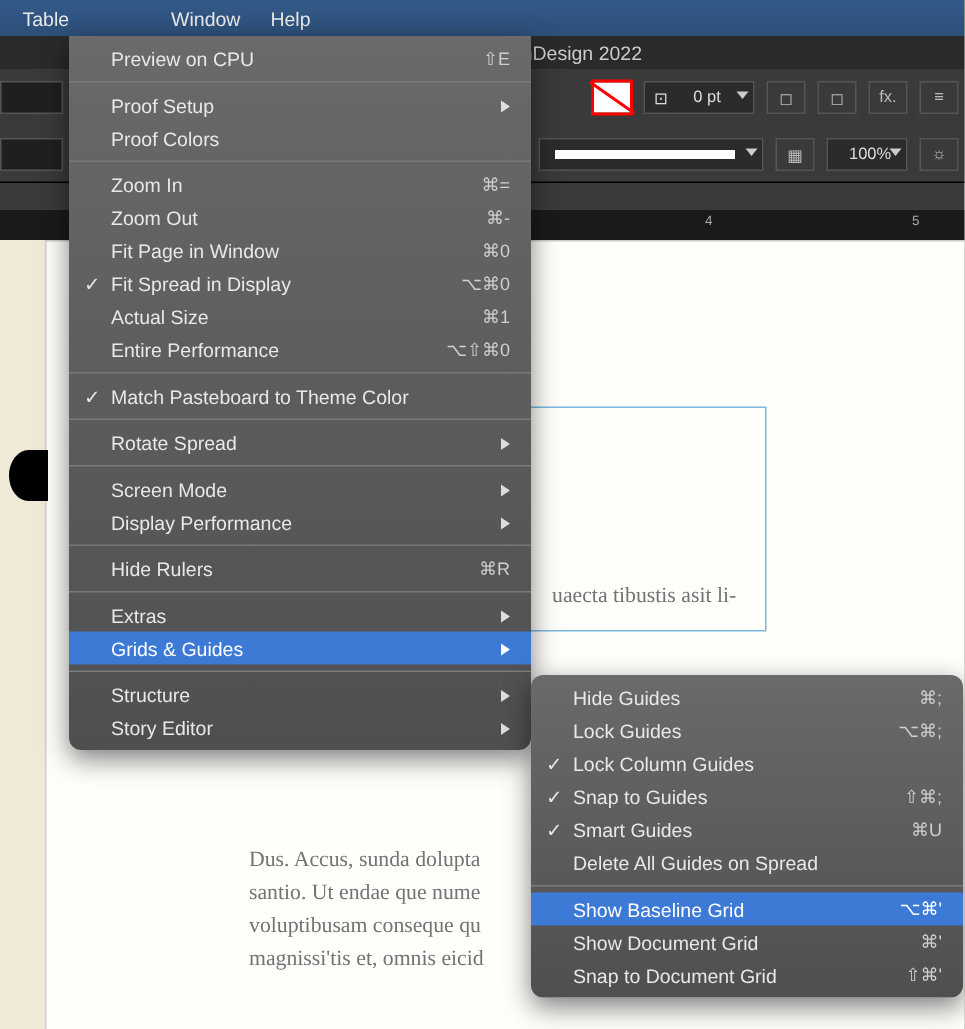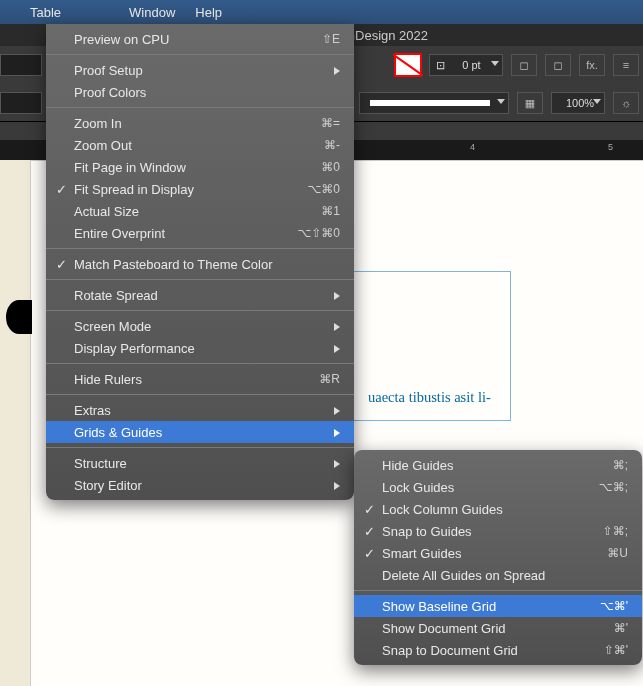--- a/index.html
+++ b/index.html
@@ -1,19 +1,19 @@
 <!DOCTYPE html>
 <html><head>
 <meta charset="utf-8">
 <style>
   * { margin: 0; padding: 0; box-sizing: border-box; font-family: -apple-system, BlinkMacSystemFont, "Segoe UI", sans-serif; }
   body { width: 643px; height: 686px; overflow: hidden; background: #3a3a3a; position: relative; }
 
   
-  .menubar { background: linear-gradient(#335a8a, #2d4f78); height: 24px; display: flex; align-items: center; padding: 0 20px; color: #e8e8e8; font-size: 13px; }
+  .menubar { background: linear-gradient(#335a8a, #2d4f78); height: 24px; display: flex; align-items: center; padding: 0 5px; color: #e8e8e8; font-size: 13px; }
   .menubar-item { padding: 3px 10px; cursor: default; }
   .menubar-item.active { background: #4a6a90; margin-top: 48px; }
 
   
   .titlebar { background: #2a2a2a; height: 22px; position: absolute; top: 24px; left: 0; right: 0; color: #ccc; font-size: 13px; display:flex; align-items:center; justify-content:center;}
   .titlebar span { position: relative; left: 44px; }
 
   
   .toolbar { position:absolute; top:46px; left:0; right:0; height:76px; background:#3a3a3a; border-bottom:1px solid #000; }
   .control-row { height:38px; display:flex; align-items:center; gap:8px; padding:0 4px; }
@@ -28,21 +28,21 @@
 
   
   .ruler { position:absolute; top:140px; left:0; right:0; height:20px; background:#1a1a1a; color:#aaa; font-size:9px;}
   .ruler-mark{position:absolute;top:2px;}
 
   
   .doc-area{position:absolute;top:160px;left:0;right:0;bottom:0;background:#efe9d8;}
   .page{position:absolute;top:0;left:30px;width:620px;height:600px;background:#fffefb;border:1px solid #ccc;}
   .text-frame{position:absolute;top:110px;left:134px;width:346px;height:150px;border:1px solid #7ab6e0;}
   .text-frame2{position:absolute;top:400px;left:134px;width:346px;border:1px solid transparent;}
-  .body-text{font-family:"Times New Roman",serif;font-size:14.5px;line-height:22px;color:#0369a1;padding:0;}
+  .body-text{font-family:"Times New Roman",serif;font-size:14.5px;line-height:22px;color:#737373;padding:0;}
   .circle{position:absolute;top:140px;left:6px;width:26px;height:34px;background:#000;border-radius:50% 0 0 50%;}
 
   
   .menu { position:absolute; top:24px; left:46px; width:308px; background: linear-gradient(#6a6a6a,#4f4f4f); border-radius: 0 0 8px 8px; box-shadow: 0 6px 18px rgba(0,0,0,0.5); color:#e8e8e8; font-size:13px; padding:4px 0; }
   .mi{display:flex;align-items:center;height:22px;padding:0 14px 0 28px;position:relative;cursor:default;text-align:right;}
   .mi.hl{background:#3c7ad6;color:#fff;}
   .mi .check{position:absolute;left:10px;}
   .mi .sc{margin-left:auto;color:#cfcfcf;font-size:12px;}
   .mi .sub{margin-left:auto;}
   .sep{height:1px;background:#7a7a7a;margin:4px 0;}
@@ -94,20 +94,23 @@
 <div class="ruler">
   <span class="ruler-mark" style="left:470px;">4</span>
   <span class="ruler-mark" style="left:608px;">5</span>
 </div>
 
 <div class="doc-area">
   <div class="page">
     <div class="text-frame">
       <div class="body-text" style="position:absolute;top:114px;left:202px;text-align:right;">uaecta tibustis asit li-</div>
     </div>
+    <div class="text-frame2">
+      <div class="body-text" style="width:190px;">Dus. Accus, sunda dolupta santio. Ut endae que nume voluptibusam conseque qu magnissi'tis et, omnis eicid</div>
+    </div>
   </div>
   <div class="circle"></div>
 </div>
 
 <div class="menu">
   <div class="mi">
       <span>Preview on CPU</span>
       <span class="sc">⇧E</span>
     </div>
   <div class="sep"></div>
@@ -134,21 +137,21 @@
   <div class="mi">
       <span class="check">✓</span>
       <span>Fit Spread in Display</span>
       <span class="sc">⌥⌘0</span>
     </div>
   <div class="mi">
       <span>Actual Size</span>
       <span class="sc">⌘1</span>
     </div>
   <div class="mi">
-      <span>Entire Overprint</span>
+      <span>Entire Performance</span>
       <span class="sc">⌥⇧⌘0</span>
     </div>
   <div class="sep"></div>
   <div class="mi">
       <span class="check">✓</span>
       <span>Match Pasteboard to Theme Color</span>
     </div>
   <div class="sep"></div>
   <div class="mi">
       <span>Rotate Spread</span>

